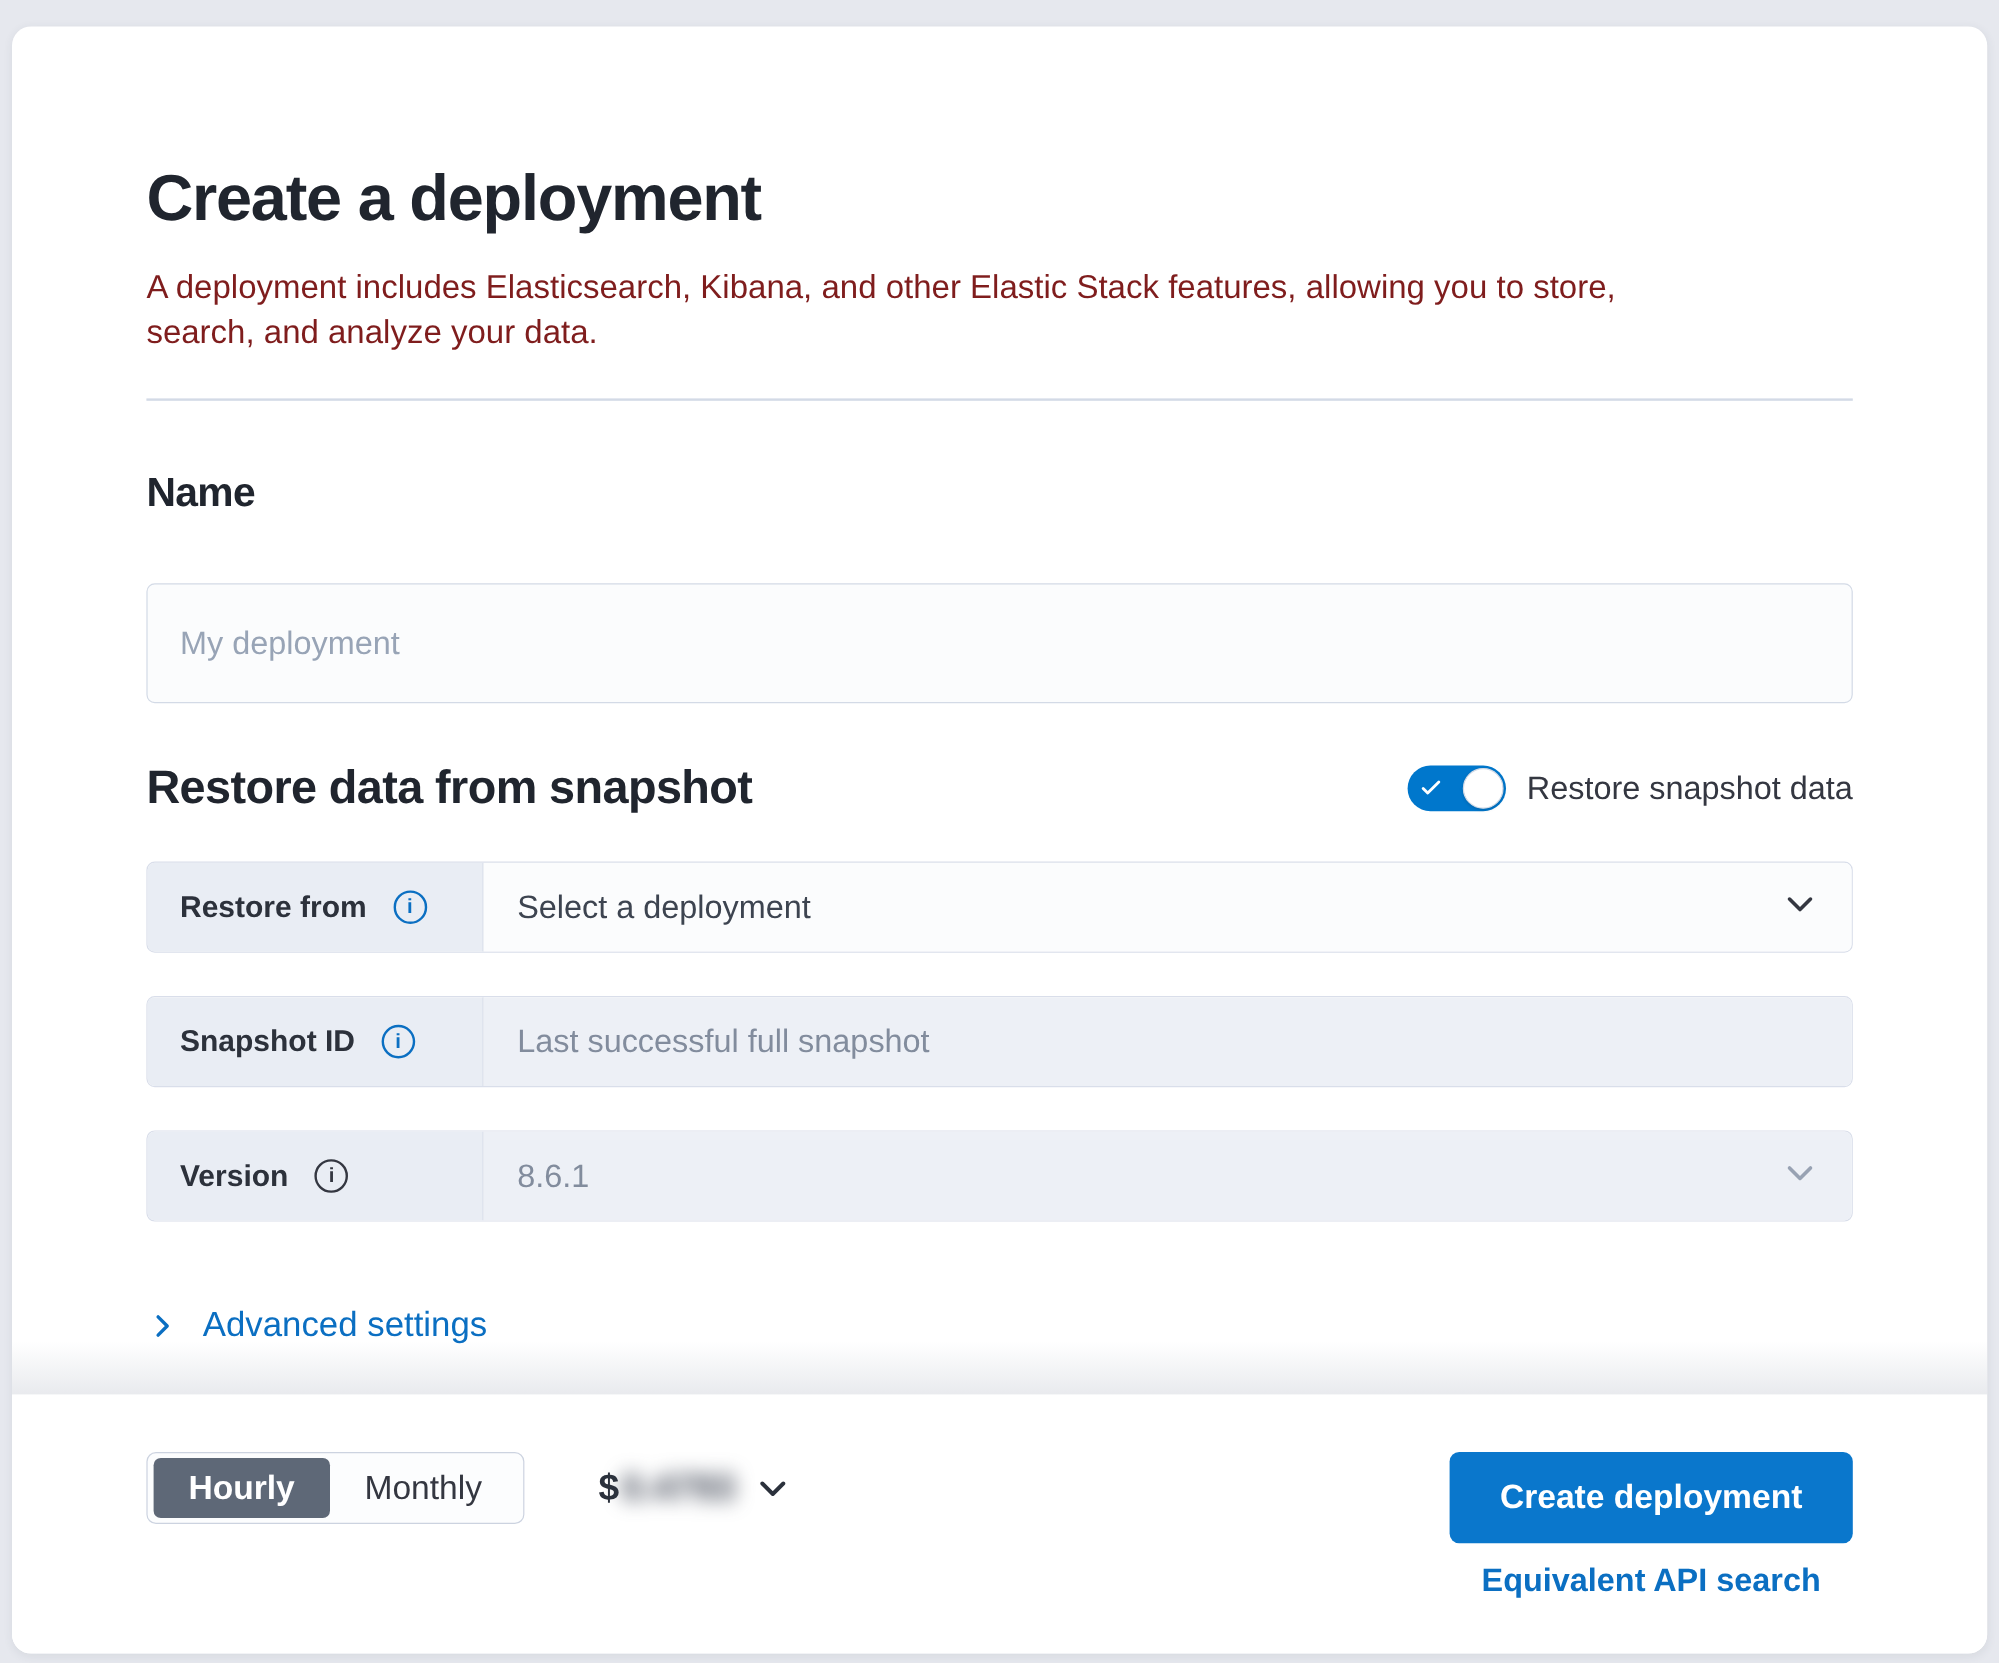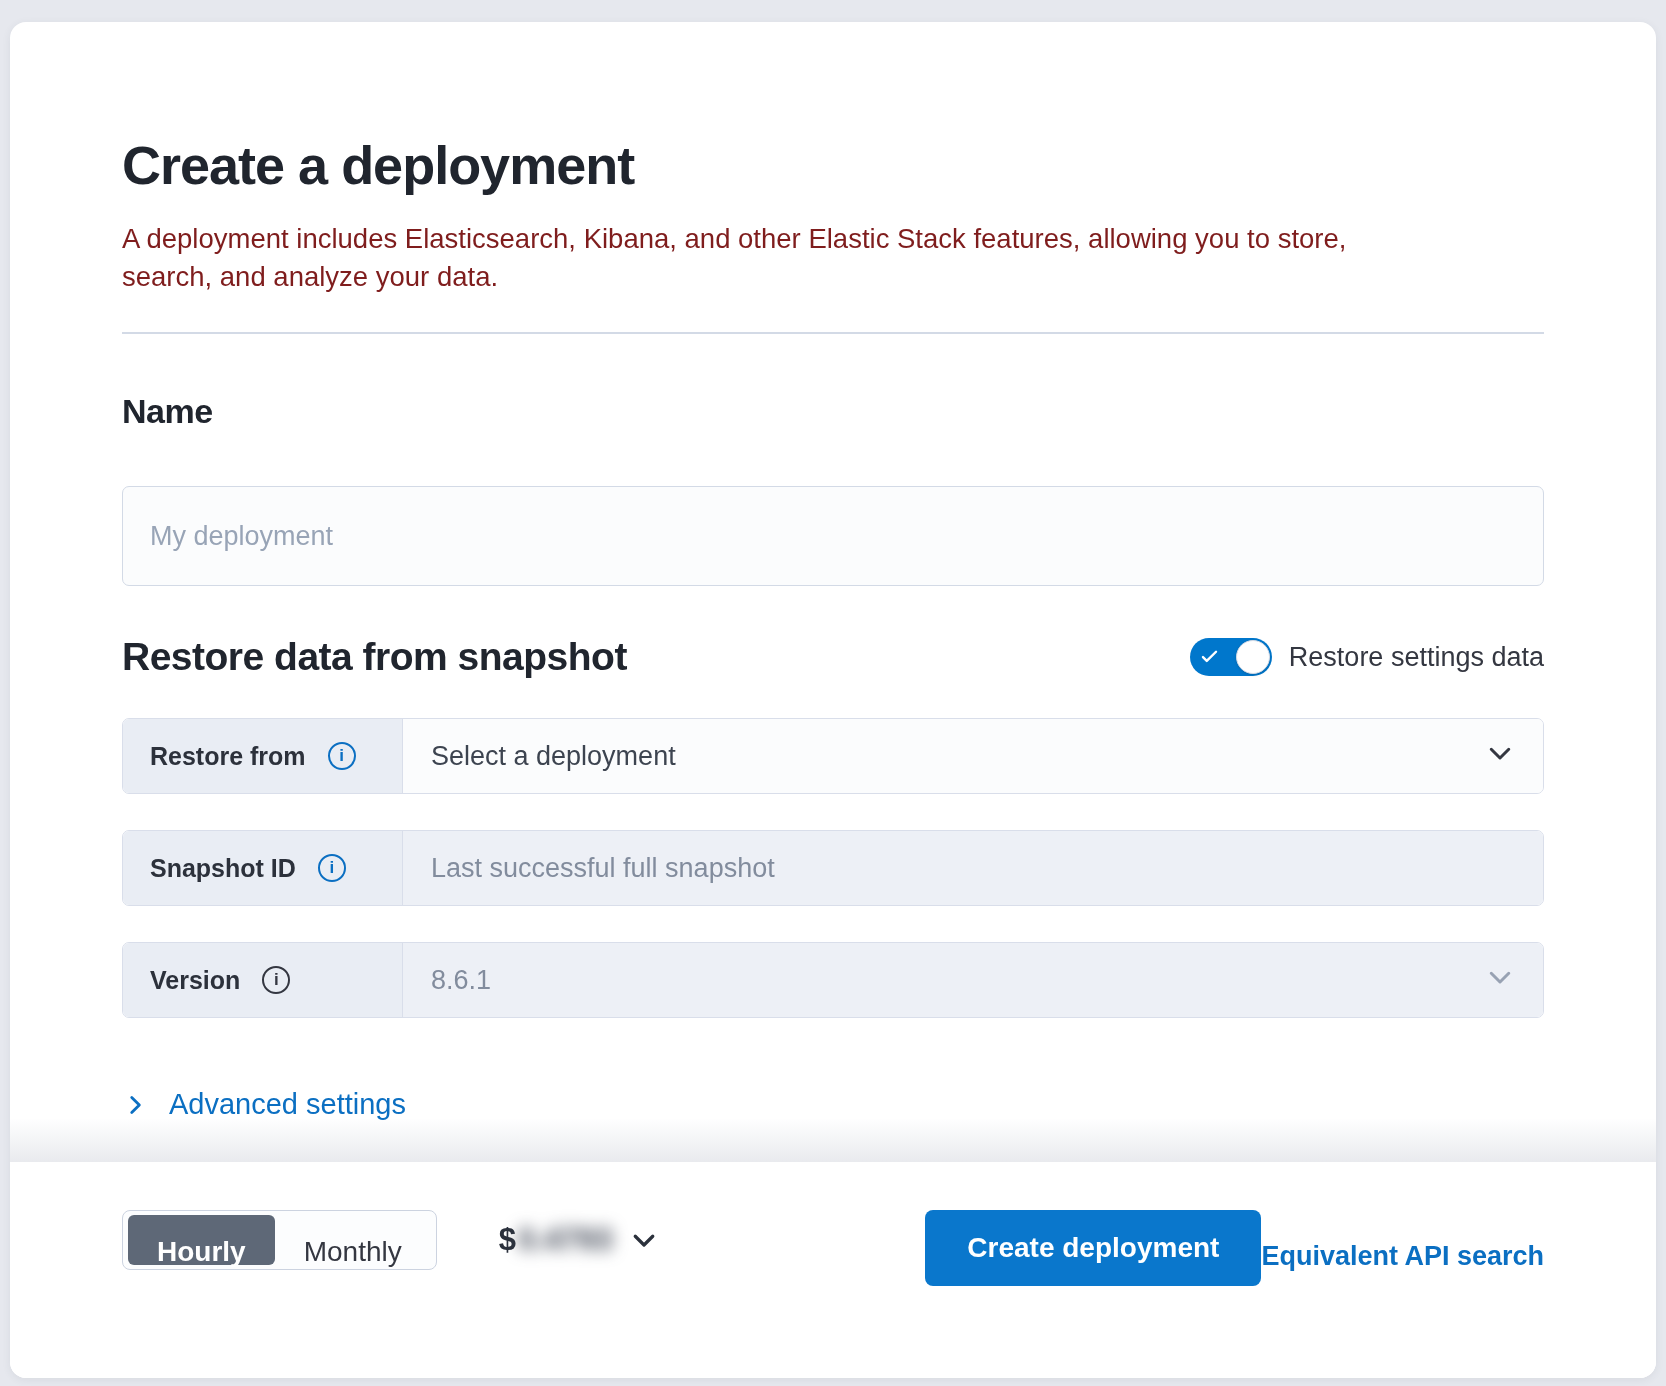--- a/index.html
+++ b/index.html
@@ -149,21 +149,21 @@
   .btn-group {
     display: inline-flex; align-items: center;
     height: 60px;
     background: #fcfdfe;
     border: 1px solid #ccd3e0;
     border-radius: 8px;
     padding: 0 5px;
   }
   .btn-group .seg {
     height: 50px; line-height: 50px;
-    padding: 12px 29px;
+    padding: 0 29px;
     font-size: 28px;
     border: none; background: transparent;
     font-family: "Liberation Sans", "DejaVu Sans", sans-serif;
     color: #343741; cursor: pointer;
     border-radius: 6px;
   }
   .btn-group .seg.selected {
     background: #5e6877; color: #ffffff; font-weight: 700;
   }
   .price-wrap {
@@ -171,21 +171,21 @@
     height: 60px; margin-left: 62px;
     cursor: pointer;
   }
   .price-currency { font-size: 31px; font-weight: 700; color: #2b313c; }
   .price-amount {
     font-size: 31px; font-weight: 700; color: #3a4150;
     filter: blur(8px);
     margin-left: 2px;
   }
   .price-wrap .chev { margin-left: 16px; color: #2b313c; display: inline-flex; }
-  .footer-right { margin-left: auto; display: flex; flex-direction: row; align-items: center; }
+  .footer-right { margin-left: auto; display: flex; flex-direction: column; align-items: center; }
   .create-btn {
     height: 76px;
     padding: 0 42px;
     background: #0a77cc;
     color: #ffffff;
     font-size: 28px; font-weight: 700;
     font-family: "Liberation Sans", "DejaVu Sans", sans-serif;
     border: none; border-radius: 8px;
     cursor: pointer;
   }
@@ -213,21 +213,21 @@
       <h2 class="section-heading">Restore data from snapshot</h2>
       <div class="toggle-wrap">
         <button class="toggle">
           <span class="check">
             <svg viewBox="0 0 16 16" width="19" height="19">
                 <path d="M2.5 8.5l3.2 3.2L13.5 4" fill="none" stroke="#ffffff" stroke-width="2" stroke-linecap="round" stroke-linejoin="round"></path>
               </svg>
           </span>
           <span class="knob"></span>
         </button>
-        <span class="toggle-label">Restore settings data</span>
+        <span class="toggle-label">Restore snapshot data</span>
       </div>
     </div>
 
     
     <div class="form-row first">
       <div class="row-label-cell">
         <span class="row-label">Restore from</span>
         <span class="info-icon info-blue">i</span>
       </div>
       <div class="row-field field-enabled">

